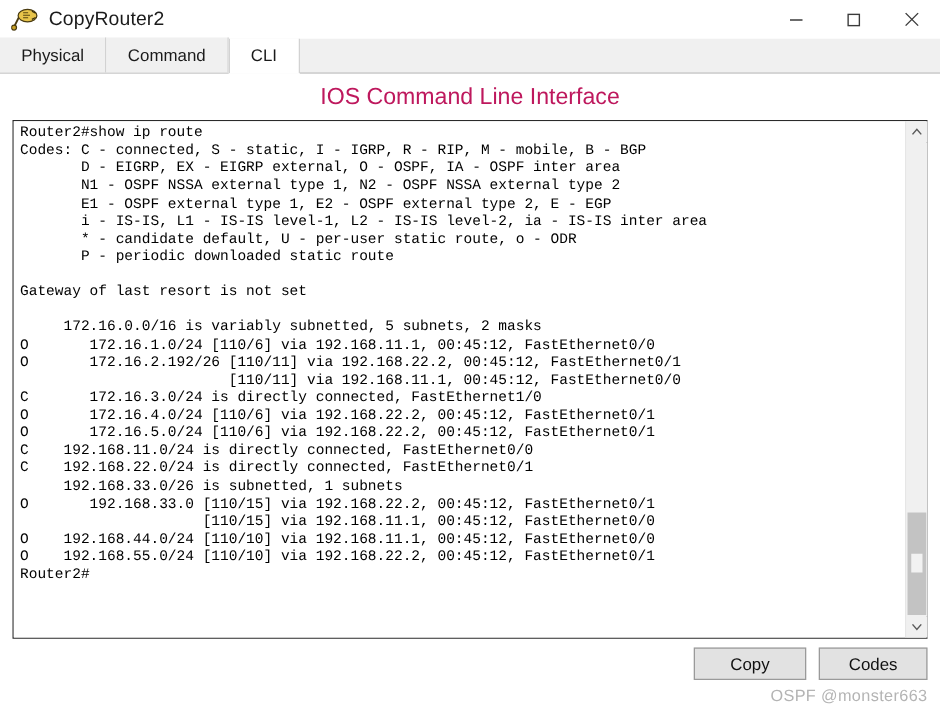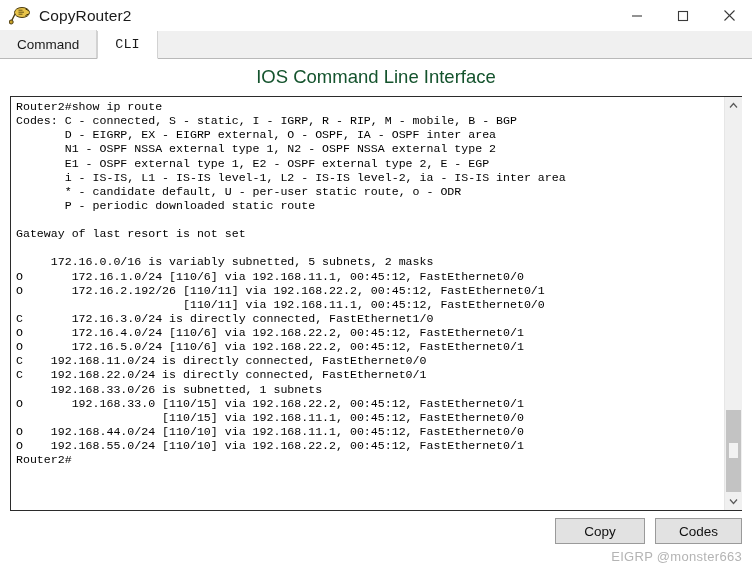--- a/index.html
+++ b/index.html
@@ -73,31 +73,30 @@
     border-right: 1px solid #d2d2d2;
     white-space: nowrap;
   }
   .tab.active {
     background: #ffffff;
     border-bottom: 1px solid #ffffff;
     position: relative;
     z-index: 2;
     margin-bottom: -1px;
     border-left: 1px solid #d2d2d2;
-    font-family: Liberation Mono, monospace;
   }
 
   
   .panel-heading {
     position: absolute;
     left: 0; top: 59px;
     width: 752px; height: 35px;
     display: flex; align-items: center; justify-content: center;
     font-size: 18.5px;
-    color: #14532d;
+    color: #be185d;
     background: #ffffff;
   }
 
   
   .terminal-wrap {
     position: absolute;
     left: 10px; top: 96px;
     width: 732px; height: 415px;
     border: 1px solid #2b2b2b;
     background: #ffffff;
@@ -214,20 +213,23 @@
       <div class="win-btn close">
         <svg width="13" height="13" viewBox="0 0 13 13">
           <line x1="1.5" y1="1.5" x2="11.5" y2="11.5" stroke="currentColor" stroke-width="1.1"></line>
           <line x1="11.5" y1="1.5" x2="1.5" y2="11.5" stroke="currentColor" stroke-width="1.1"></line>
         </svg>
       </div>
     </div>
   </div>
 
   <div class="tabbar">
+    <div class="tab">
+      <span>Physical</span>
+    </div>
     <div class="tab">
       <span>Command</span>
     </div>
     <div class="tab active">
       <span>CLI</span>
     </div>
   </div>
 
   <div class="panel-heading">IOS Command Line Interface</div>
 
@@ -282,15 +284,15 @@
 
   <div class="btn-row">
     <div class="btn btn-copy">
       <span>Copy</span>
     </div>
     <div class="btn btn-paste">
       <span>Codes</span>
     </div>
   </div>
 
-  <div class="watermark">EIGRP @monster663</div>
+  <div class="watermark">OSPF @monster663</div>
 
 </div>
 
 </body></html>

